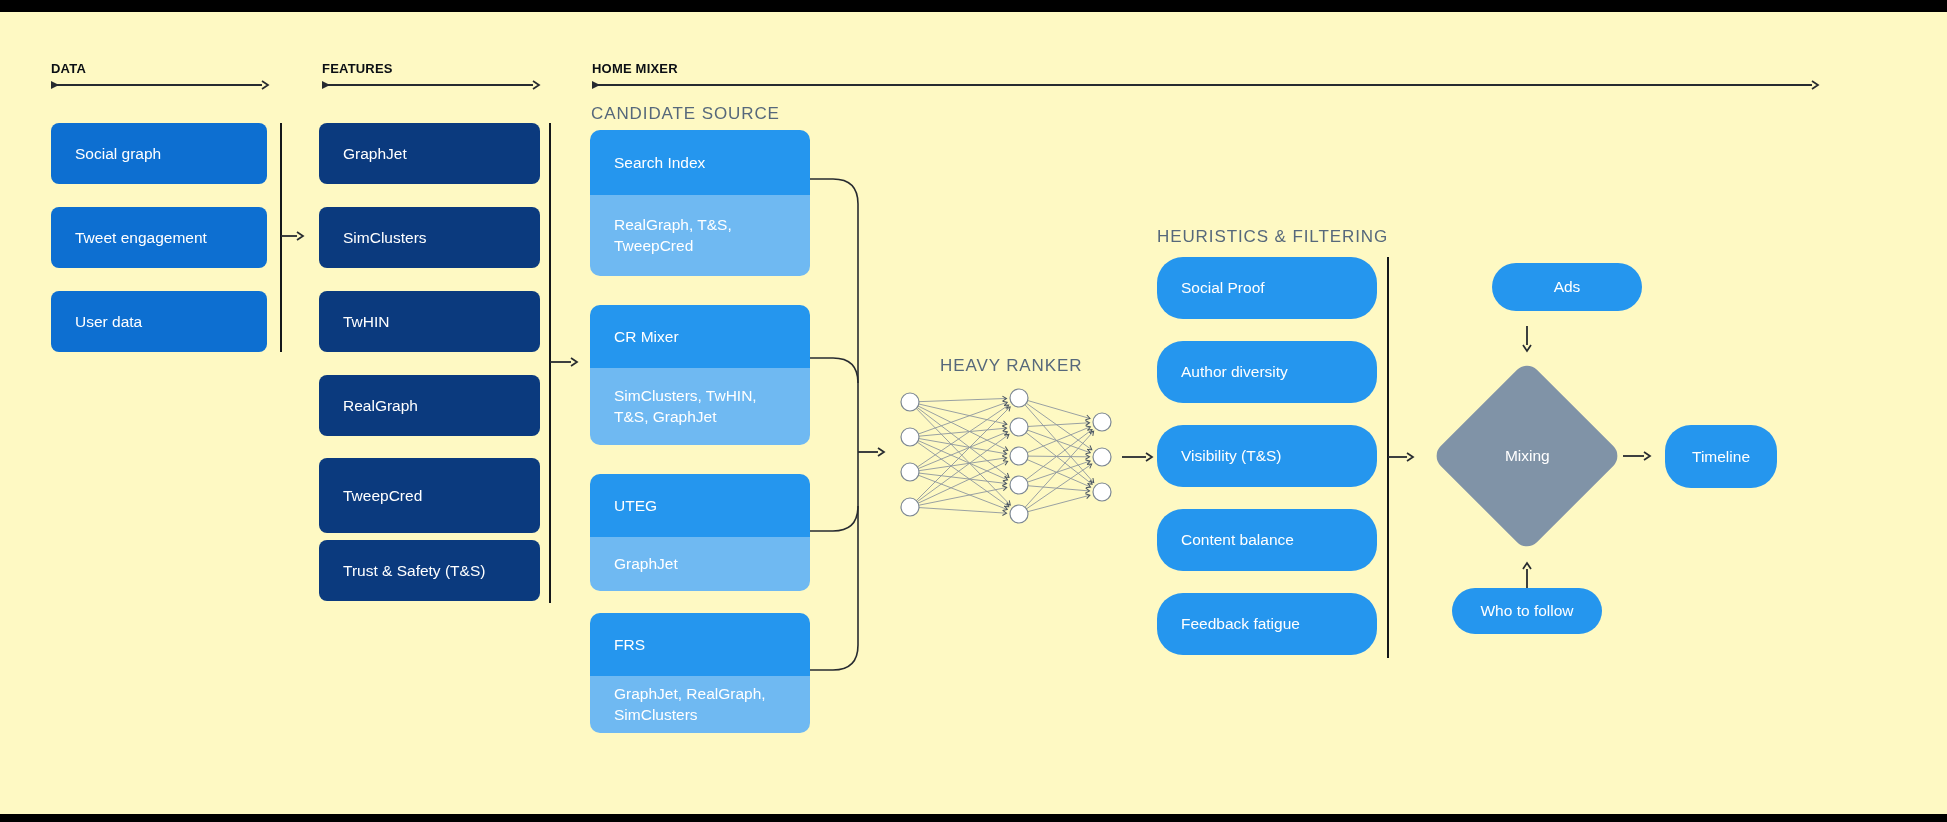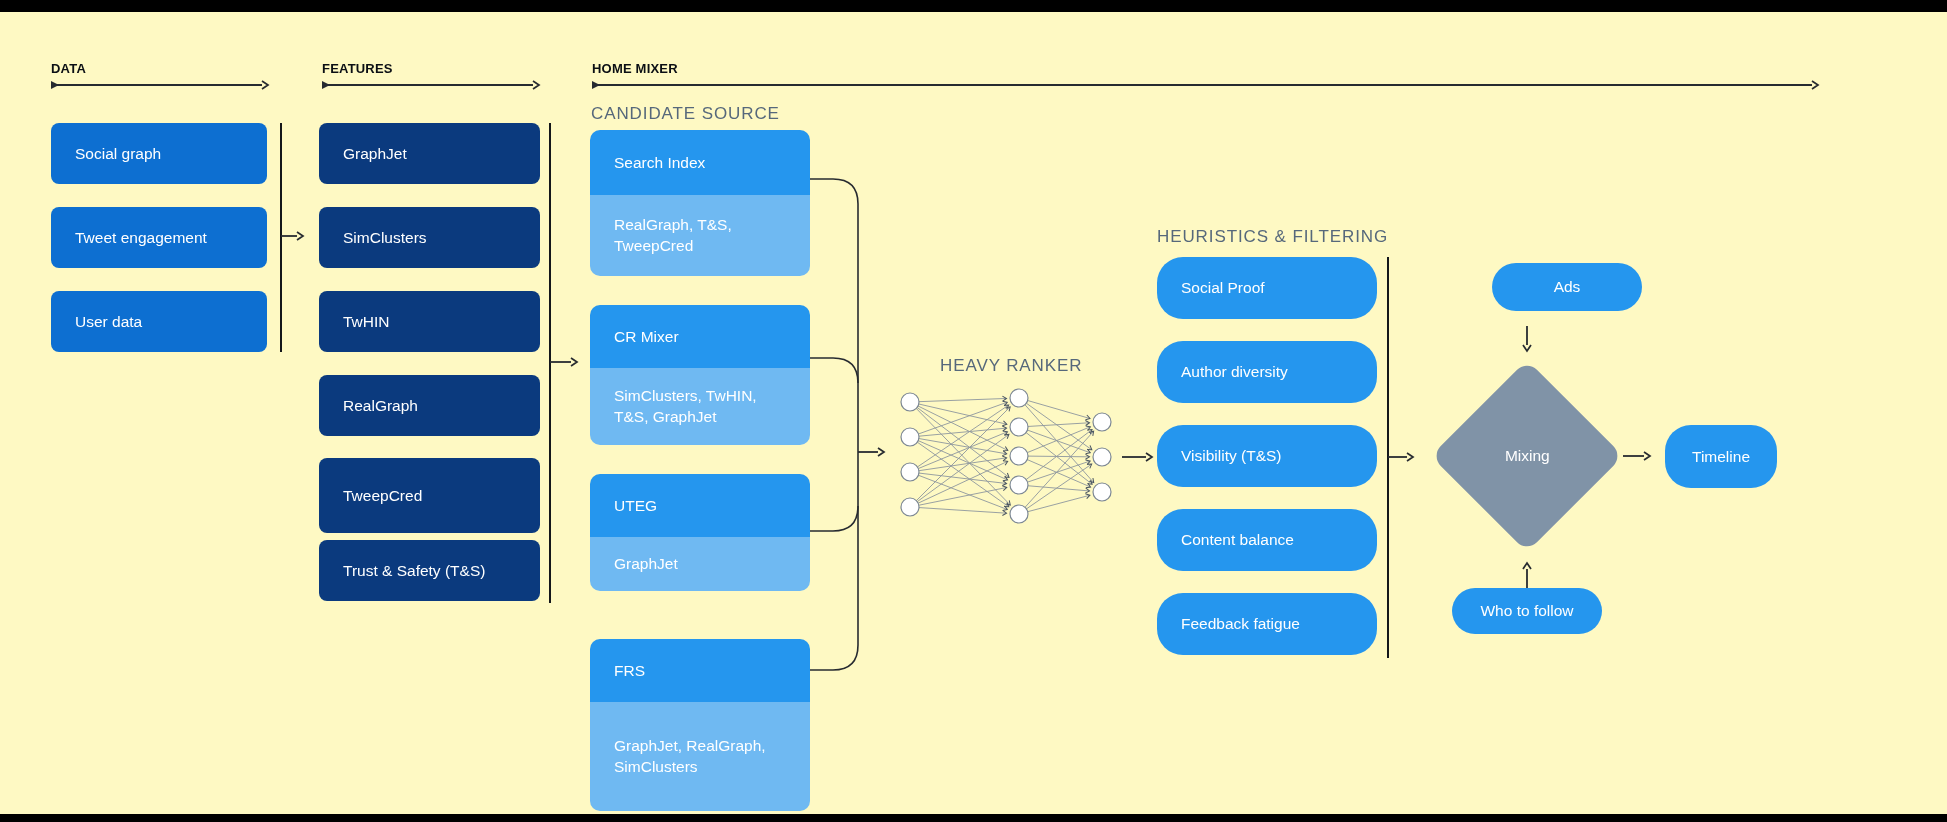--- a/index.html
+++ b/index.html
@@ -141,21 +141,21 @@
     <div class="sub">RealGraph, T&amp;S, TweepCred</div>
   </div>
   <div class="cand" style="left:590px;top:305px;width:220px;height:140px;">
     <div class="hd" style="height:63px;">CR Mixer</div>
     <div class="sub">SimClusters, TwHIN, T&amp;S, GraphJet</div>
   </div>
   <div class="cand" style="left:590px;top:474px;width:220px;height:117px;">
     <div class="hd" style="height:63px;">UTEG</div>
     <div class="sub">GraphJet</div>
   </div>
-  <div class="cand" style="left:590px;top:639px;width:220px;height:172px;">
+  <div class="cand" style="left:590px;top:613px;width:220px;height:120px;">
     <div class="hd" style="height:63px;">FRS</div>
     <div class="sub">GraphJet, RealGraph, SimClusters</div>
   </div>
 
   <div class="slate-label" style="left:940px;top:356px;width:132px;text-align:center;">HEAVY RANKER</div>
 
   <div class="slate-label" style="left:1157px;top:227px;">HEURISTICS &amp; FILTERING</div>
 
   <div class="box box-bright" style="left:1157px;top:257px;width:220px;height:62px;">Social Proof</div>
   <div class="box box-bright" style="left:1157px;top:341px;width:220px;height:62px;">Author diversity</div>

